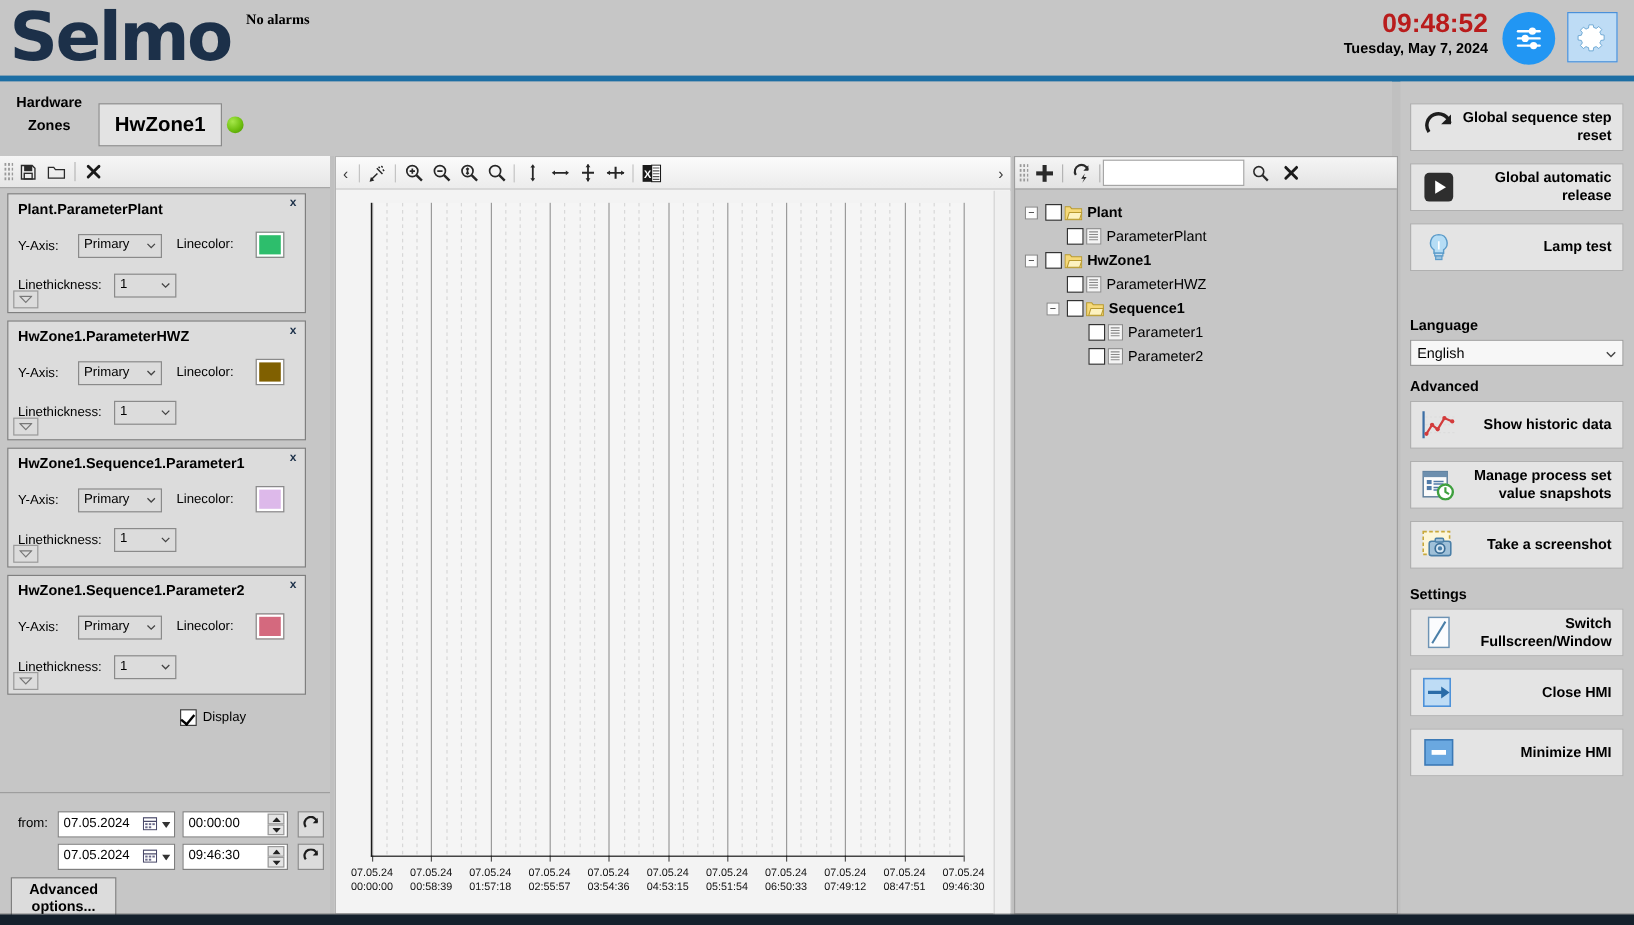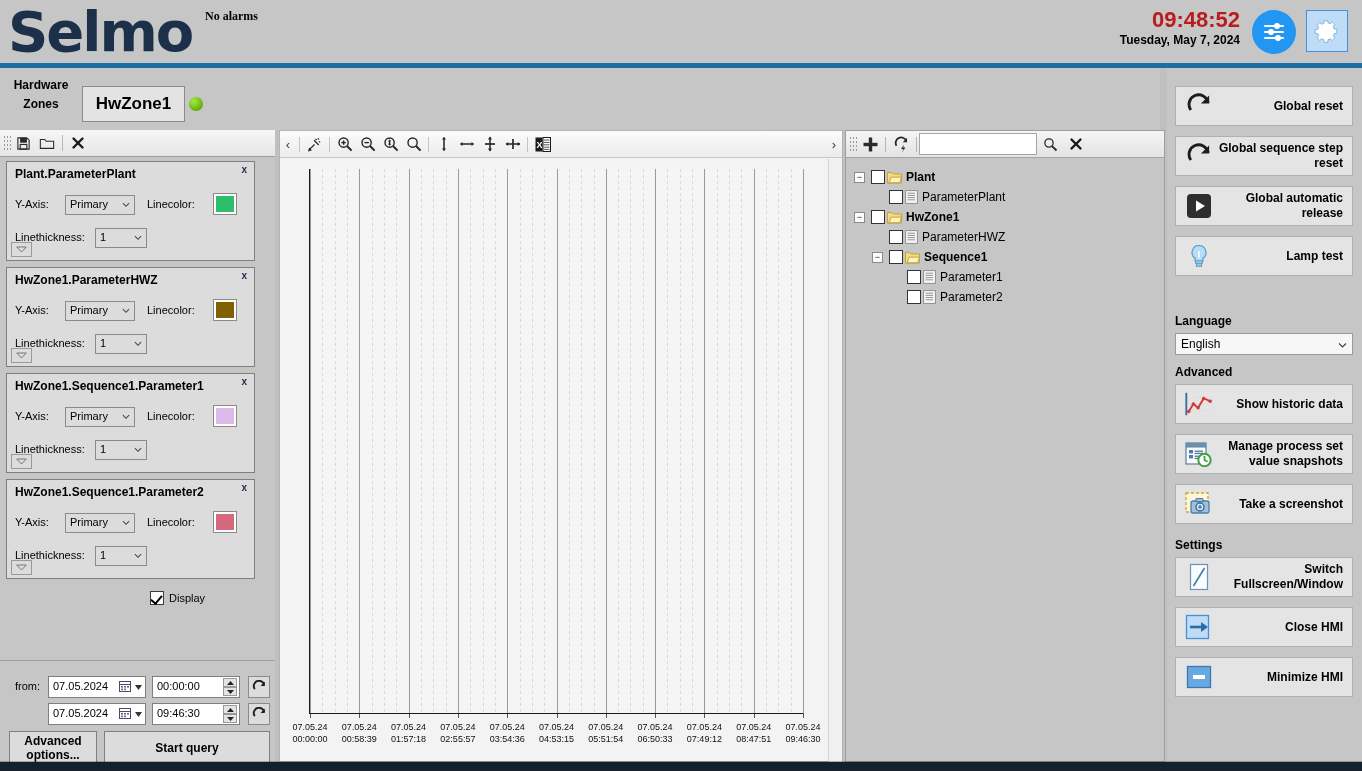--- a/index.html
+++ b/index.html
@@ -561,21 +561,20 @@
       </span>
     </div>
     <div class="refresh-btn" style="left:248px; top:42px;">
       <svg width="15" height="15" viewBox="0 0 16 16" fill="none" stroke="#1d1d1d" stroke-width="2">
         <path d="M13 5.5A5.6 5.6 0 103 9.8"></path>
         <polygon points="13.6,1.6 13.6,6.4 9.2,6.4" fill="#1d1d1d" stroke="none"></polygon>
       </svg>
     </div>
 
     <div class="q-btn" style="left:9px; top:70px; width:88px; height:34px;">Advanced options...</div>
-    <div class="q-btn" style="left:104px; top:70px; width:166px; height:34px;">Start query</div>
   </div>
 
   <div class="chart-pane">
     <div class="chart-toolbar">
       <div class="ct-chev">‹</div>
       <div class="ct-sep"></div>
       <div class="ct-icon">
         <svg width="15" height="15" viewBox="0 0 16 16" stroke="#262626" stroke-width="1.3" fill="none">
           <path d="M3 13l5-5"></path>
             <path d="M7.5 3.5l5 5"></path>
@@ -901,29 +900,20 @@
             </svg>
           </span>
           <span class="t-label">Parameter2</span>
         </div>
       </div>
   </div>
 
   <div class="right-pane">
     <div style="height:18px"></div>
     <div id="side-actions">
-        <div class="side-btn">
-          <span class="ico">
-            <svg width="27" height="27" viewBox="0 0 28 28" fill="none" stroke="#1d1d1d" stroke-width="3">
-              <path d="M23 10A10 10 0 105 17.6"></path>
-              <polygon points="24,2.5 24,11 15.5,11" fill="#1d1d1d" stroke="none"></polygon>
-            </svg>
-          </span>
-          <span class="txt">Global reset</span>
-        </div>
         <div class="side-btn">
           <span class="ico">
             <svg width="27" height="27" viewBox="0 0 28 28" fill="none" stroke="#1d1d1d" stroke-width="3">
               <path d="M23 10A10 10 0 105 17.6"></path>
               <polygon points="24,2.5 24,11 15.5,11" fill="#1d1d1d" stroke="none"></polygon>
             </svg>
           </span>
           <span class="txt">Global sequence step reset</span>
         </div>
         <div class="side-btn">

